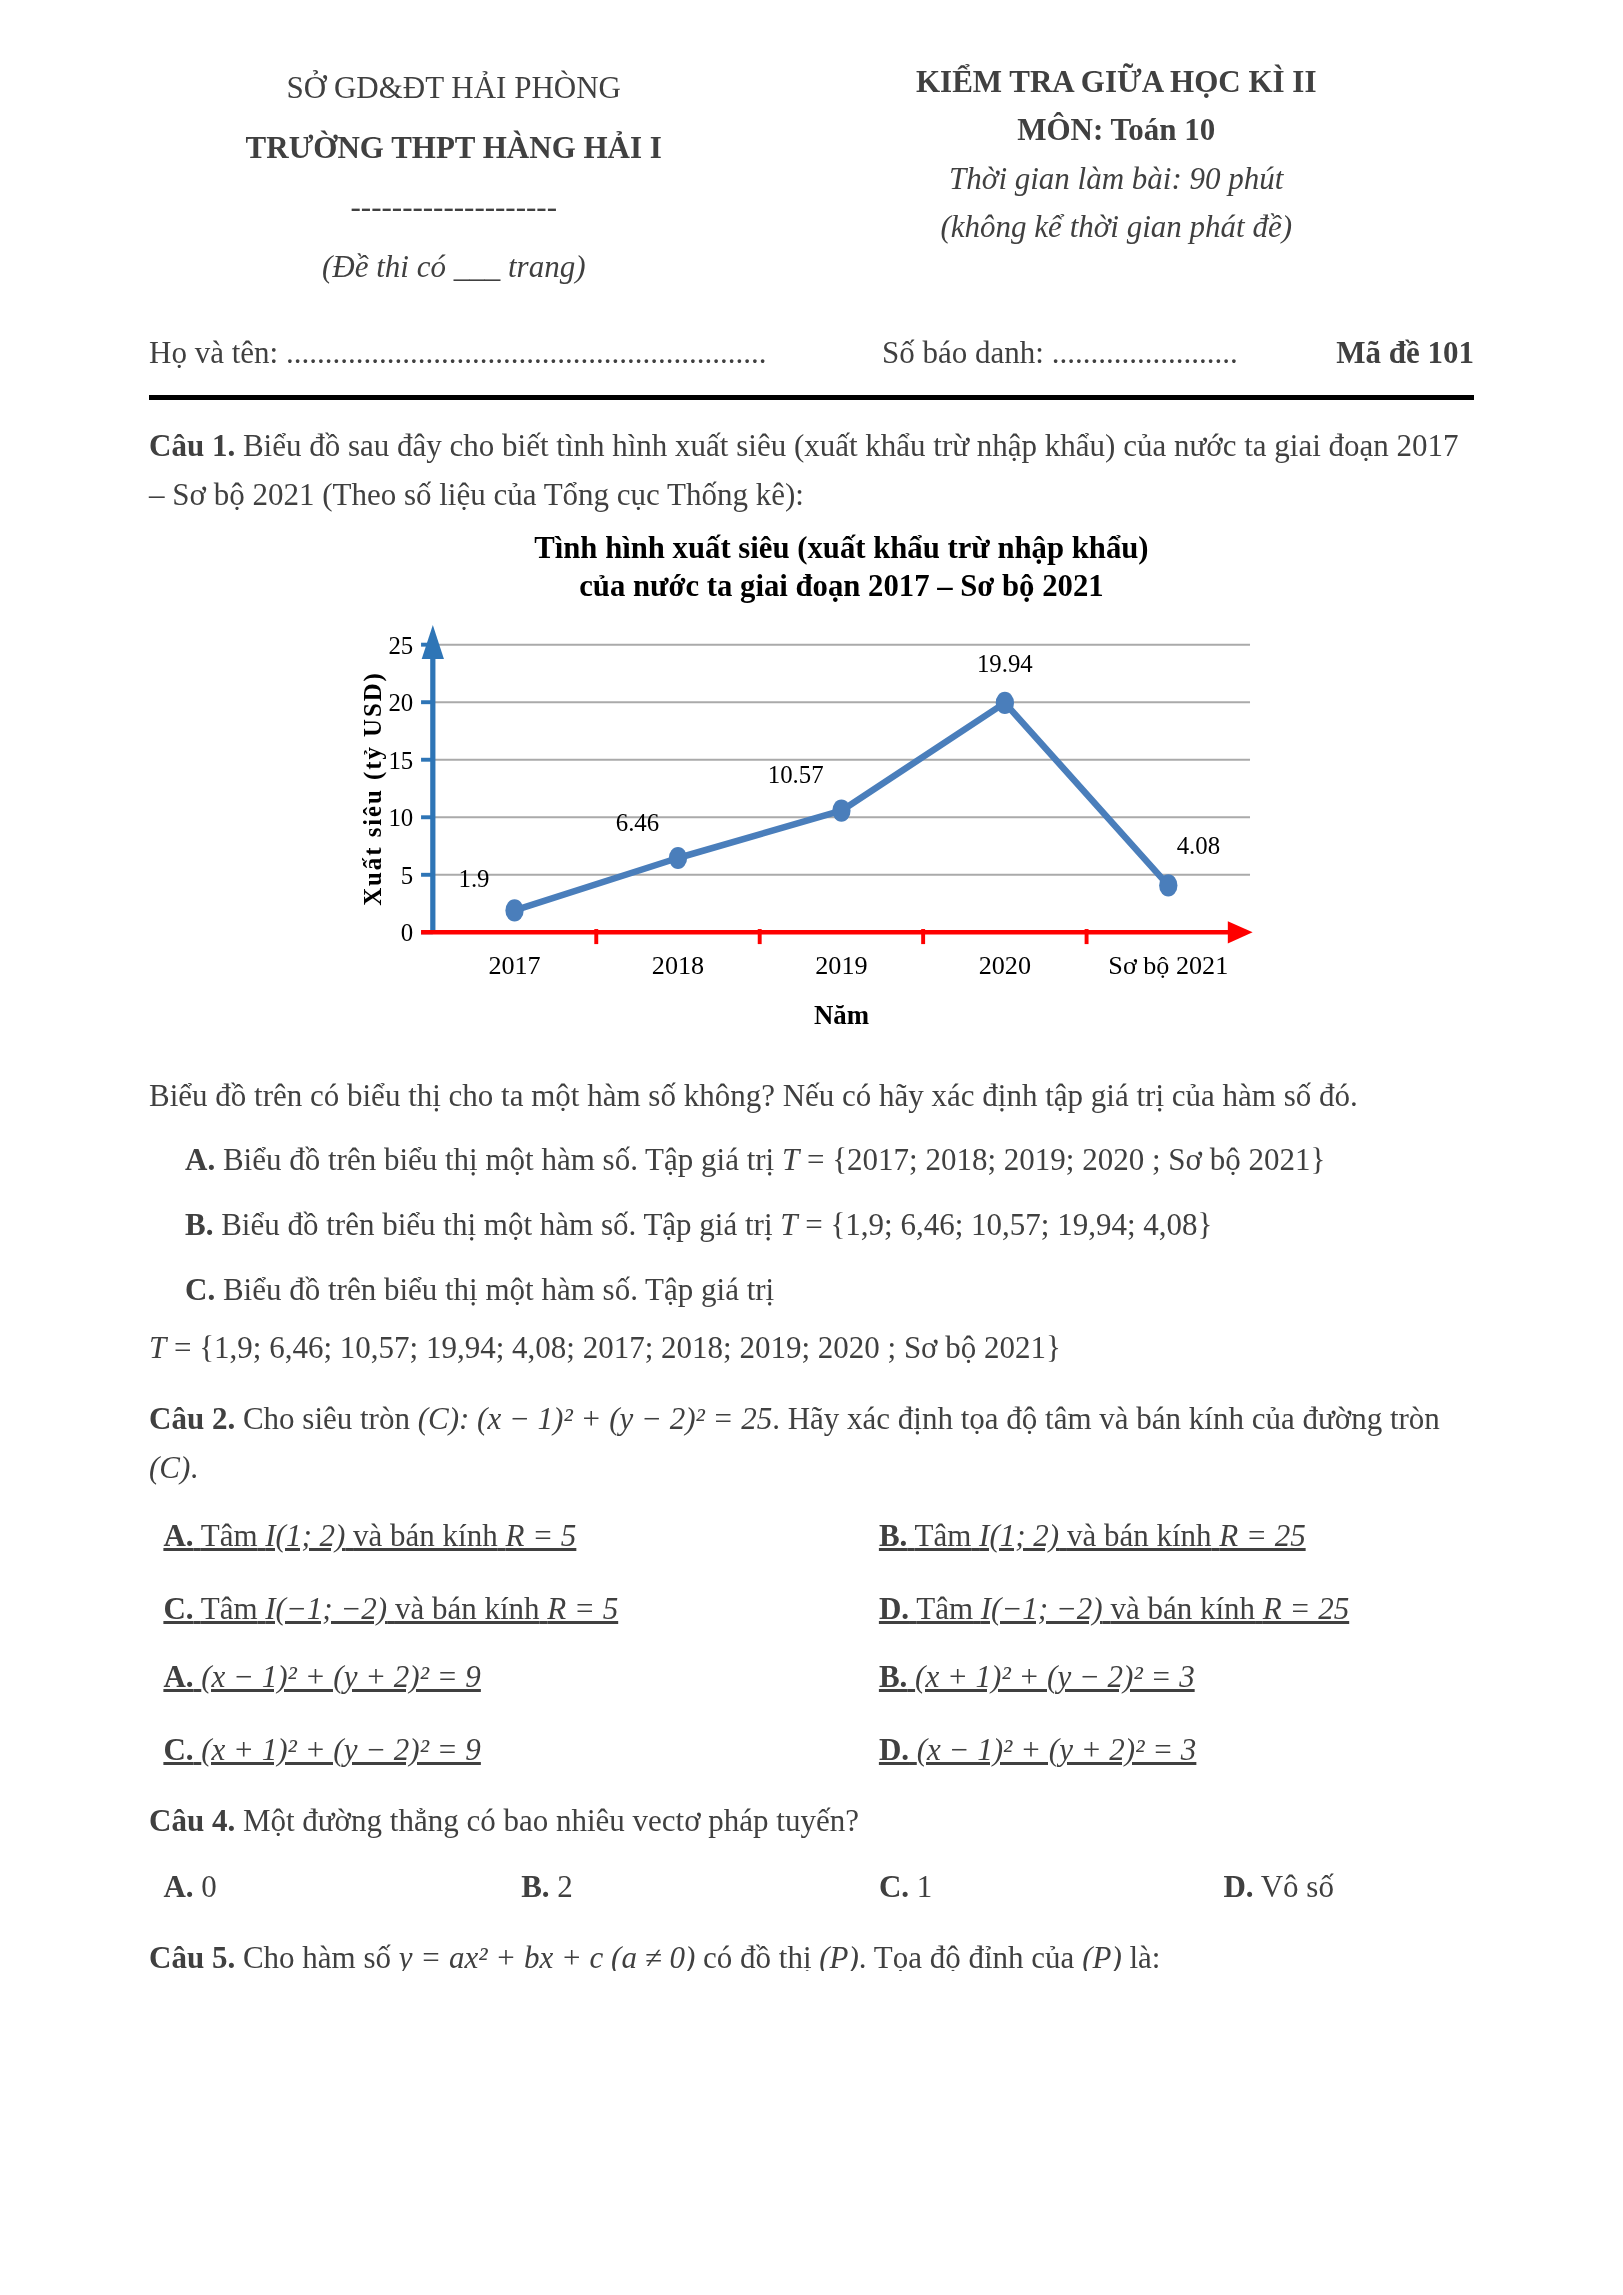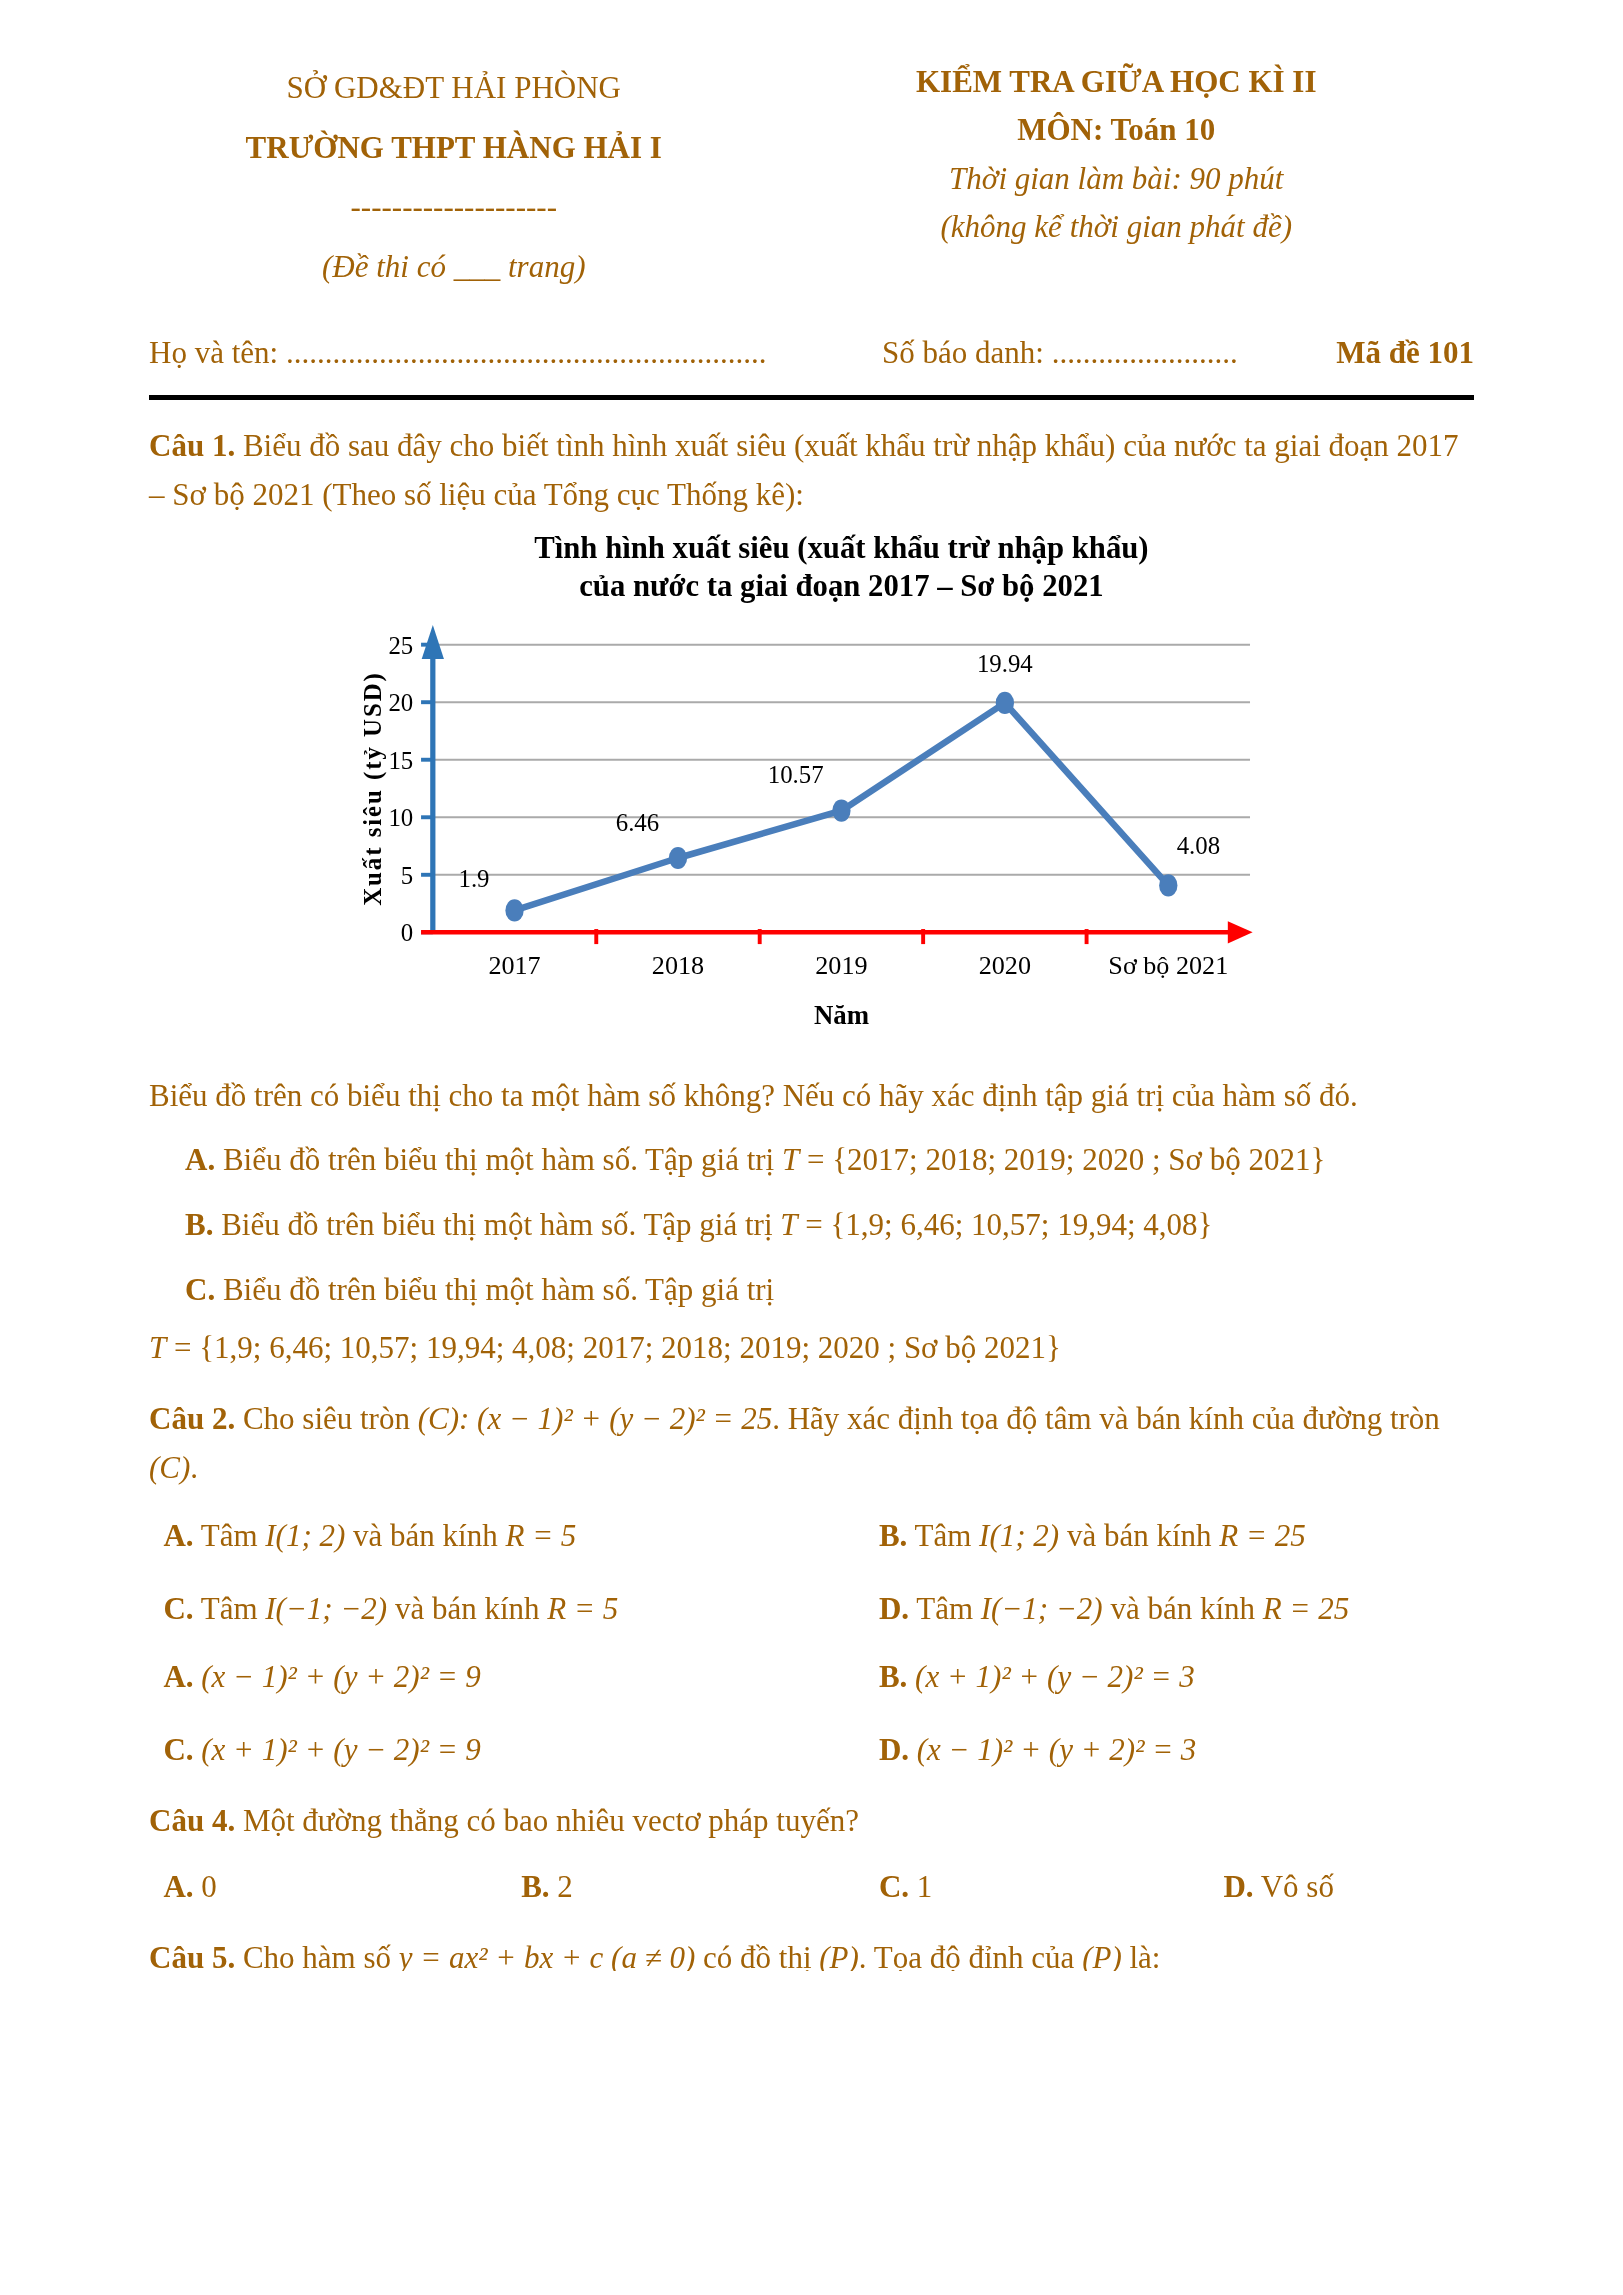--- a/index.html
+++ b/index.html
@@ -1,21 +1,21 @@
 <!DOCTYPE html>
 <html lang="vi" style="font-size:10.5px"><head>
 <meta charset="utf-8">
 <style>
   html,body{margin:0;padding:0;background:#fff;}
   .page{
     position:relative;
     width:1623px;height:1971px;
     box-sizing:border-box;
     padding:58px 149px 0 149px;
-    background:#fff;color:#a16207;
+    background:#fff;color:#404040;
     font-family:"Liberation Serif","DejaVu Serif",serif;
     font-size:31px;line-height:1.58;
     overflow:hidden;
   }
   .bold{font-weight:bold}
   .italic{font-style:italic}
   .mi{font-style:italic}
   
   .hdr{display:flex;}
   .hcol{text-align:center;}
@@ -24,21 +24,21 @@
   
   .inforow{display:flex;align-items:baseline;margin-top:33px;white-space:nowrap;}
   .if-name{width:733px;overflow:hidden;}
   .if-sbd{width:419px;overflow:hidden;}
   .if-code{flex:1;text-align:right;font-weight:bold;}
   .rule{height:5.2px;background:#000;margin-top:17px;}
   
   .para{margin:22px 0 0 0;}
   .opt{margin:15.7px 0 0 0;padding-left:36px;}
   .setline{margin:9.2px 0 0 0;padding-left:0;}
-  .grid2{display:grid;grid-template-columns:54% 46%;row-gap:23.6px;margin-top:19.6px;}
+  .grid2{display:grid;grid-template-columns:54% 46%;row-gap:23.6px;margin-top:19.6px;text-decoration:underline;}
   .grid2 .cell{padding-left:14.4px;}
   .grid4{display:grid;grid-template-columns:27% 27% 26% 20%;margin-top:17px;}
   .grid4 .cell{padding-left:14.4px;}
   .ol{font-weight:bold;}
   
   figure.chart{margin:6.5px auto 0 auto;width:916px;}
   #chart-svg{display:block;width:916px;height:523px;}
   #chart-svg text{font-family:"Liberation Serif","DejaVu Serif",serif;fill:#000;}
   
   .q5row{display:grid;grid-template-columns:27% 27% 26% 20%;align-items:center;margin-top:22px;}

